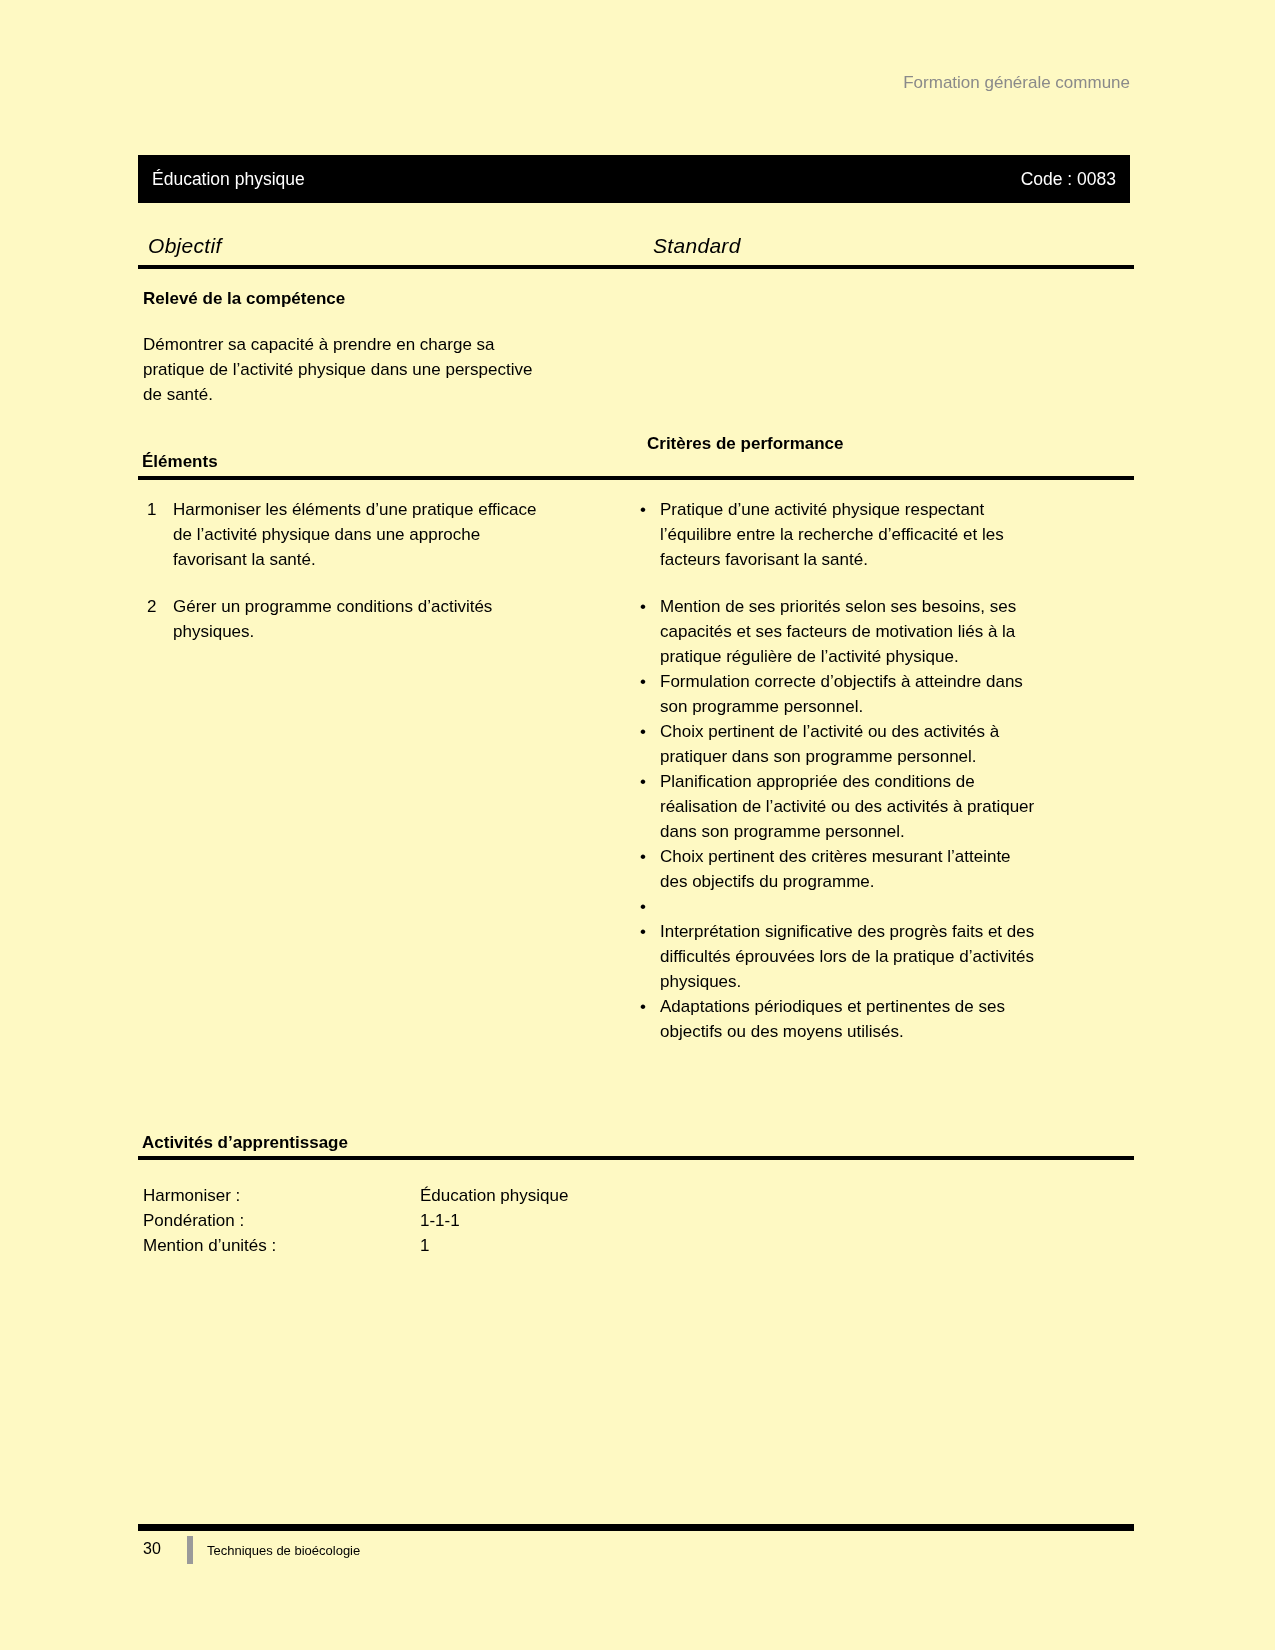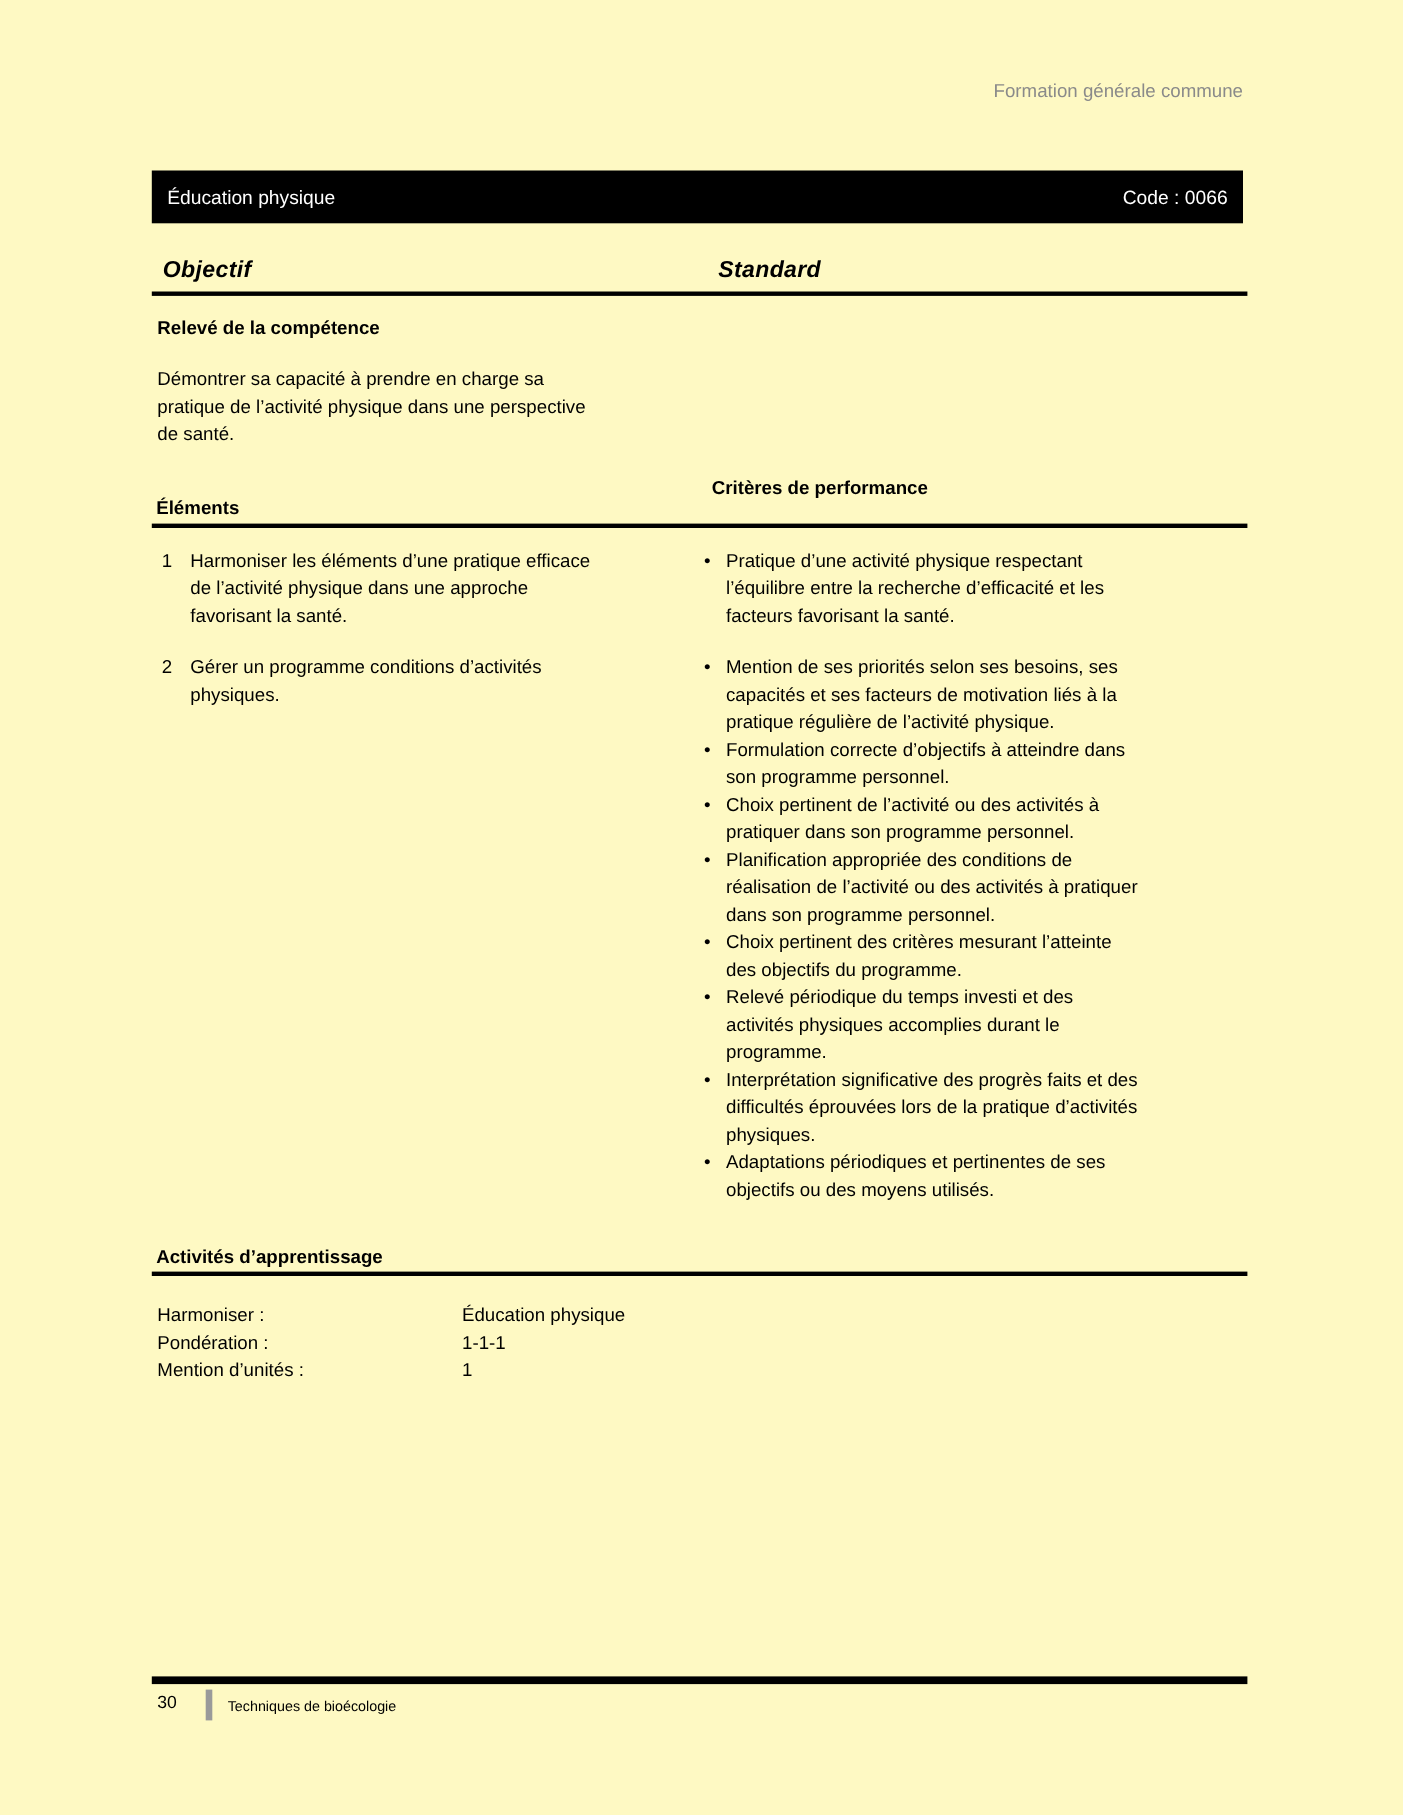--- a/index.html
+++ b/index.html
@@ -16,21 +16,21 @@
   .running-header{
     left:138px;top:70px;width:992px;
     text-align:right;color:#8a8a8a;font-size:17px;
   }
   .title-bar{
     left:138px;top:155px;width:992px;height:48px;
     background:#000;color:#fff;
     display:flex;justify-content:space-between;align-items:center;
     padding:0 14px;box-sizing:border-box;font-size:17.5px;
   }
-  .obj-std{font-size:21px;font-weight:bold;font-style:italic;letter-spacing:.3px;}
+  .obj-std{font-size:21px;font-weight:normal;font-style:italic;letter-spacing:.3px;}
   .heading-objectif{left:148px;top:233px;}
   .heading-standard{left:653px;top:233px;}
   .rule{left:138px;width:996px;height:4px;background:#000;}
   .rule1{top:265px;}
   .rule2{top:476px;}
   .rule3{top:1156px;}
   .footer-rule{top:1524px;height:7px;}
   .bold{font-weight:bold;}
   .enonce-heading{left:143px;top:286px;}
   .competence-text{left:143px;top:332px;}
@@ -53,21 +53,21 @@
 </style>
 </head>
 <body>
 
 <div class="page">
 
   <div class="abs running-header">Formation générale commune</div>
 
   <div class="abs title-bar">
     <span>Éducation physique</span>
-    <span>Code : 0066</span>
+    <span>Code : 0083</span>
   </div>
 
   <div class="abs obj-std heading-objectif">Objectif</div>
   <div class="abs obj-std heading-standard">Standard</div>
   <div class="abs rule rule1"></div>
 
   <div class="abs bold enonce-heading">Relevé de la compétence</div>
   <div class="abs pre competence-text">Démontrer sa capacité à prendre en charge sa
 pratique de l’activité physique dans une perspective
 de santé.</div>
@@ -122,23 +122,20 @@
 réalisation de l’activité ou des activités à pratiquer
 dans son programme personnel.</div>
           </div>
           <div class="bullet-item">
             <span class="dot">•</span>
             <div class="pre">Choix pertinent des critères mesurant l’atteinte
 des objectifs du programme.</div>
           </div>
           <div class="bullet-item">
             <span class="dot">•</span>
-            <div class="pre">Relevé périodique du temps investi et des
-activités physiques accomplies durant le
-programme.</div>
           </div>
           <div class="bullet-item">
             <span class="dot">•</span>
             <div class="pre">Interprétation significative des progrès faits et des
 difficultés éprouvées lors de la pratique d’activités
 physiques.</div>
           </div>
           <div class="bullet-item">
             <span class="dot">•</span>
             <div class="pre">Adaptations périodiques et pertinentes de ses

